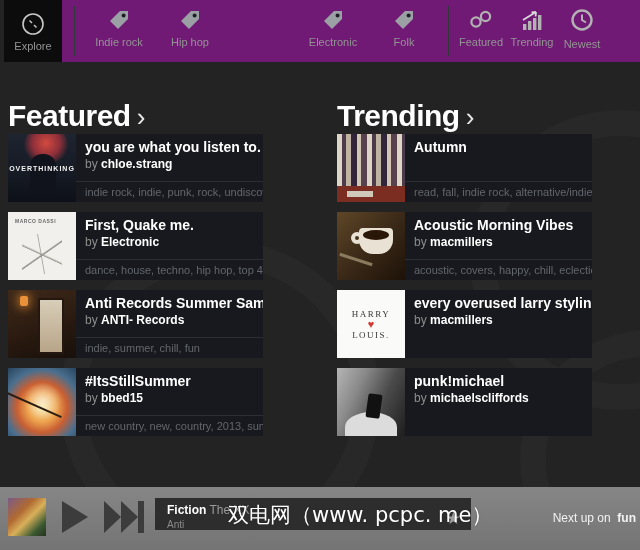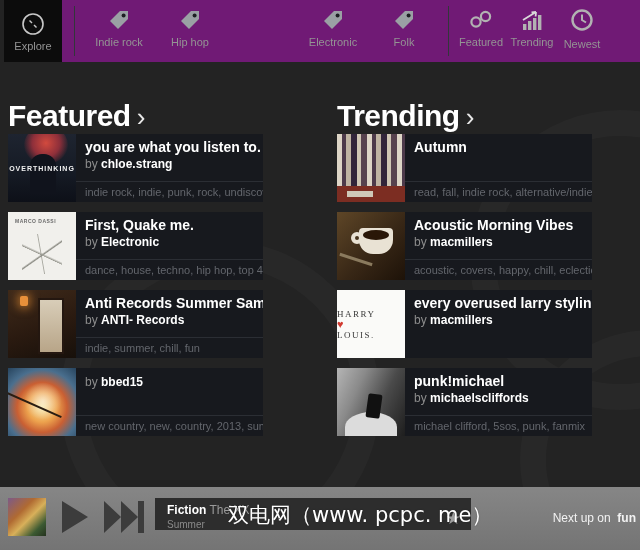--- a/index.html
+++ b/index.html
@@ -54,21 +54,21 @@
   .art-summer .stem { position:absolute; left:-4px; top:36px; width:60px; height:2px; background:#2a1d12; transform:rotate(24deg); }
   .art-summer .puff { position:absolute; left:16px; top:14px; width:38px; height:38px; border-radius:50%; background:radial-gradient(circle, rgba(255,255,255,0.55) 0%, rgba(255,255,255,0.12) 55%, transparent 70%); }
   .art-autumn { background:repeating-linear-gradient(90deg,#ddd5c6 0 5px,#4d3a4a 5px 9px,#bfb4a2 9px 14px,#32253a 14px 20px,#cfc6b4 20px 24px,#57424e 24px 30px); }
   .art-autumn .ground { position:absolute; left:0; right:0; bottom:0; height:16px; background:#7c2d22; }
   .art-autumn .tag { position:absolute; left:10px; bottom:5px; width:26px; height:6px; background:#cfc8b8; }
   .art-coffee { background:linear-gradient(135deg,#5e4627 0%,#382716 55%,#1d1208 100%); }
   .art-coffee .cup { position:absolute; left:22px; top:16px; width:34px; height:26px; border-radius:4px 4px 14px 14px; background:#e9e2d4; }
   .art-coffee .brew { position:absolute; left:26px; top:18px; width:26px; height:10px; border-radius:50%; background:#2a1708; }
   .art-coffee .handle { position:absolute; left:14px; top:20px; width:12px; height:12px; border:4px solid #e9e2d4; border-radius:50%; }
   .art-coffee .spoon { position:absolute; left:2px; top:46px; width:34px; height:3px; background:#8a7a5e; transform:rotate(18deg); }
-  .art-harry { background:#fafaf8; display:flex; flex-direction:column; justify-content:center; gap:1px; }
+  .art-harry { background:#fafaf8; display:flex; flex-direction:column; align-items:center; justify-content:center; gap:1px; }
   .art-harry .hl-line { font-family:"Liberation Serif", serif; font-size:9px; letter-spacing:1.5px; color:#3a3a3a; }
   .art-harry .hl-heart { color:#d13a30; font-size:11px; line-height:9px; }
   .art-punk { background:linear-gradient(115deg,#b5b5b5 0%,#8a8a8a 30%,#4a4a4a 62%,#1e1e1e 100%); }
   .art-punk .phone { position:absolute; left:30px; top:26px; width:14px; height:24px; background:#111; border-radius:2px; transform:rotate(8deg); }
   .art-punk .shirt { position:absolute; left:8px; bottom:-6px; width:52px; height:30px; border-radius:50% 50% 0 0; background:#dcdcdc; }
 
   
   .player { position:absolute; left:0; top:487px; width:640px; height:63px; background:linear-gradient(180deg,#868686,#747474); }
   .pl-thumb { position:absolute; left:8px; top:11px; width:38px; height:38px; background:linear-gradient(135deg,#7c5a88 0%,#b06a32 35%,#d8b05a 55%,#3c5a32 80%,#24321e 100%); cursor:pointer; }
   .pl-play { position:absolute; left:62px; top:14px; width:0; height:0; border-left:26px solid #3c3c3c; border-top:16px solid transparent; border-bottom:16px solid transparent; cursor:pointer; }
@@ -223,20 +223,21 @@
       <div class="tagsrow">indie, summer, chill, fun</div>
     </div>
   </div>
 
   <div class="card">
     <div class="art art-summer">
       <div class="puff"></div>
         <div class="stem"></div>
     </div>
     <div class="meta">
+      <div class="card-title">#ItsStillSummer</div>
       <div class="byline"><span>by</span> <span class="author">bbed15</span></div>
       <div class="tagsrow">new country, new, country, 2013, summer</div>
     </div>
   </div>
 </div>
 
 <div class="col col-trending">
 
   <div class="card">
     <div class="art art-autumn">
@@ -276,40 +277,39 @@
   </div>
 
   <div class="card">
     <div class="art art-punk">
       <div class="shirt"></div>
         <div class="phone"></div>
     </div>
     <div class="meta">
       <div class="card-title">punk!michael</div>
       <div class="byline"><span>by</span> <span class="author">michaelscliffords</span></div>
-      <div class="tagsrow">michael clifford, 5sos, punk, fanmix</div>
     </div>
   </div>
 </div>
 
 <div class="player">
   <div class="pl-thumb"></div>
   <div class="pl-play"></div>
   <div class="pl-skip">
     <svg width="42" height="32" viewBox="0 0 42 32">
       <path d="M0 0 L17 16 L0 32 Z" fill="#3c3c3c"></path>
       <path d="M17 0 L34 16 L17 32 Z" fill="#3c3c3c"></path>
       <rect x="34" y="0" width="6" height="32" fill="#3c3c3c"></rect>
     </svg>
   </div>
   <div class="pl-trackbox">
     <div class="pl-line1">
       <span class="t">Fiction</span> <span class="a">The XX</span>
     </div>
-    <div class="pl-line2">Summer</div>
+    <div class="pl-line2">Anti</div>
     <div class="pl-star">★</div>
   </div>
   <div class="pl-next">
     <span>Next up on</span>&nbsp;&nbsp;<span class="n">fun</span>
   </div>
 </div>
 
 <div class="watermark">双电网（www. pcpc. me）</div>
 
 </body></html>

